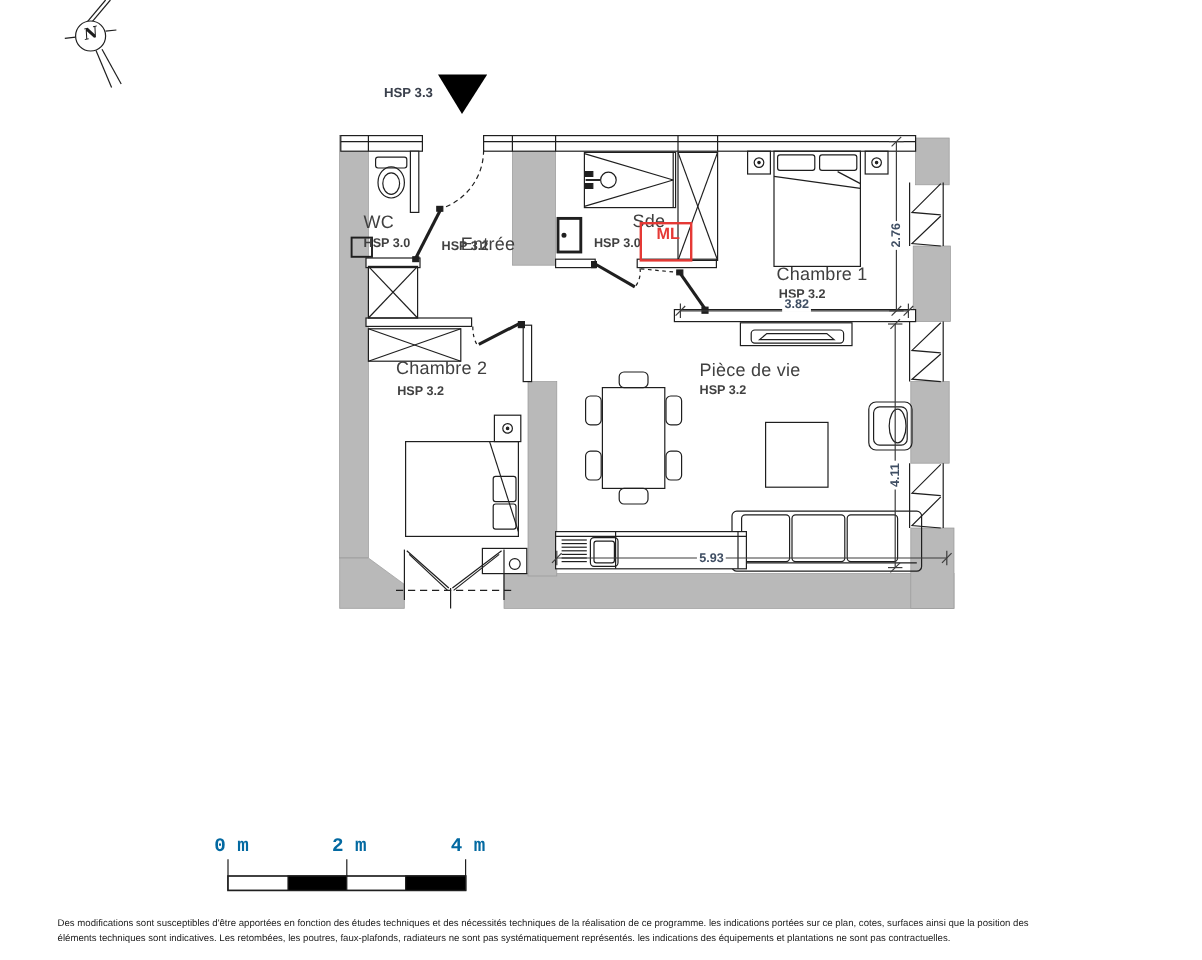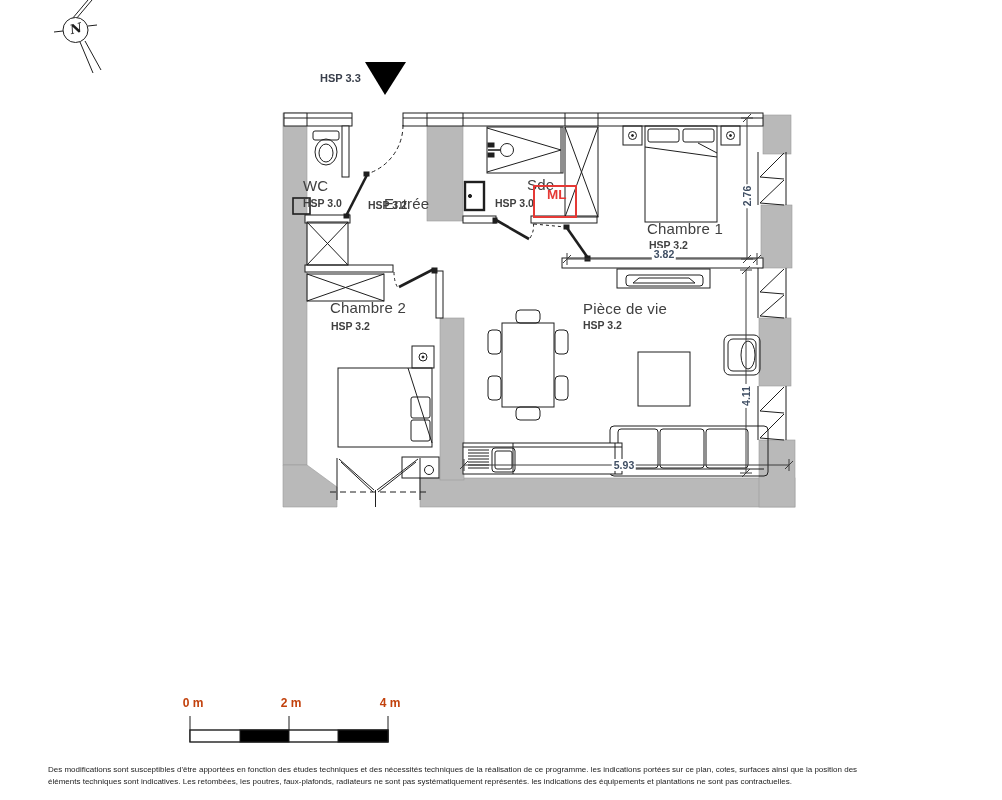--- a/index.html
+++ b/index.html
@@ -12,21 +12,21 @@
   .dim{font-size:10.5px;font-weight:700;color:#3f4e63;background:#fff;padding:0 2px;
        transform:translate(-50%,-50%);}
   .dim.v{transform:translate(-50%,-50%) rotate(-90deg);}
   .ml-box{position:absolute;left:533px;top:185px;width:28px;height:29px;
           border:2px solid #e53935;color:#e53935;font-size:13.5px;font-weight:700;
           line-height:15px;padding-left:12px;background:transparent;}
   .north-n{position:absolute;left:64px;top:21px;width:24px;text-align:center;
            font-family:"DejaVu Serif",serif;font-style:italic;font-weight:bold;
            font-size:13px;color:#1d1d1d;transform:rotate(-14deg);}
   .hsp-entrance{position:absolute;left:320px;top:72px;font-size:11px;font-weight:700;color:#3a404c;}
-  .scale-lbl{position:absolute;transform:translateX(-50%);font-size:12px;font-weight:700;color:#c2410c;}
+  .scale-lbl{position:absolute;transform:translateX(-50%);font-size:16px;font-weight:700;color:#0369a1;font-family:Liberation Mono, monospace;}
   .disclaimer{position:absolute;left:48px;top:764px;font-size:8px;color:#1c1c1c;
               line-height:1.55;white-space:nowrap;}
 </style>
 </head>
 <body>
 
 <div id="stage">
 
 <svg id="plan-svg" width="1002" height="800" viewBox="0 0 1002 800" fill="none" stroke="#1f1f1f" stroke-width="1">
 
@@ -313,21 +313,21 @@
 
 <div class="lbl room" style="left:330px;top:299px;">Chambre 2</div>
 <div class="lbl hsp" style="left:331px;top:320px;">HSP 3.2</div>
 
 <div class="lbl room" style="left:583px;top:300px;">Pièce de vie</div>
 <div class="lbl hsp" style="left:583px;top:319px;">HSP 3.2</div>
 
 <div class="lbl dim v" style="left:747px;top:196px;">2.76</div>
 <div class="lbl dim" style="left:664px;top:254px;">3.82</div>
 <div class="lbl dim v" style="left:746px;top:396px;">4.11</div>
-<div class="lbl dim" style="left:593px;top:465px;margin-left:31px;">5.93</div>
+<div class="lbl dim" style="left:593px;top:465px;">5.93</div>
 
 <div class="scale-lbl" style="left:193px;top:696px;">0 m</div>
 <div class="scale-lbl" style="left:291px;top:696px;">2 m</div>
 <div class="scale-lbl" style="left:390px;top:696px;">4 m</div>
 
 <div class="disclaimer">
   <div>Des modifications sont susceptibles d'être apportées en fonction des études techniques et des nécessités techniques de la réalisation de ce programme. les indications portées sur ce plan, cotes, surfaces ainsi que la position des</div>
   <div>éléments techniques sont indicatives. Les retombées, les poutres, faux-plafonds, radiateurs ne sont pas systématiquement représentés. les indications des équipements et plantations ne sont pas contractuelles.</div>
 </div>
 

